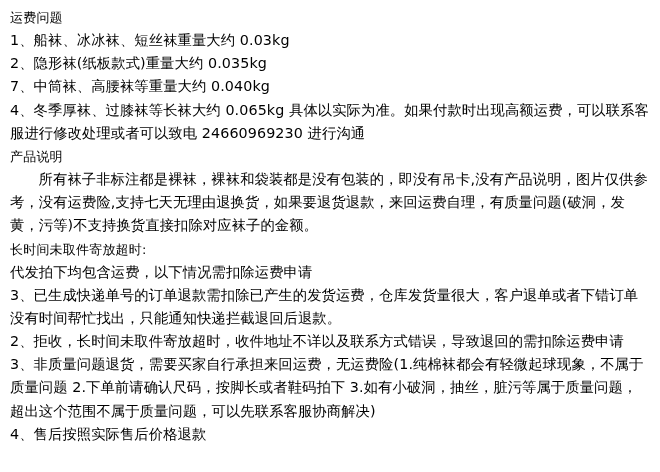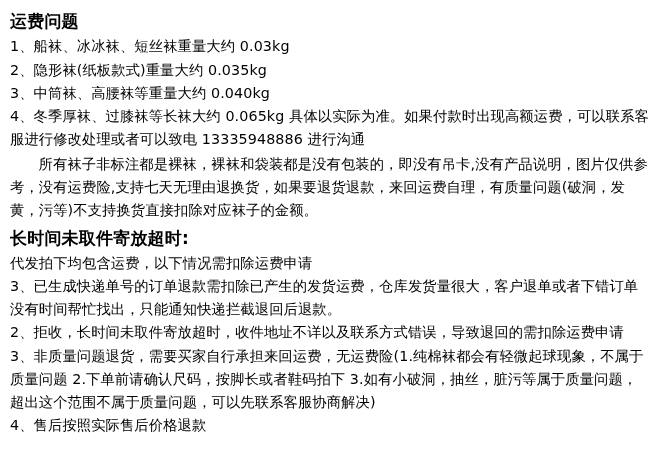--- a/index.html
+++ b/index.html
@@ -15,22 +15,22 @@
     color: #000000;
   }
   .page {
     width: 660px;
     height: 472px;
     box-sizing: border-box;
     padding: 8px 10px 0 10px;
     position: relative;
   }
   .heading {
-    font-size: 17px;
-    font-weight: bold;
+    font-size: 13px;
+    font-weight: normal;
     line-height: 1.55;
     margin: 0 0 1px 0;
     letter-spacing: 0.2px;
   }
   .line {
     font-size: 14.3px;
     line-height: 1.62;
     margin: 0;
     letter-spacing: 0.1px;
   }
@@ -44,27 +44,28 @@
 </style>
 </head>
 <body>
 
 <div class="page">
 
   <div class="section">
     <div class="heading">运费问题</div>
     <p class="line">1、船袜、冰冰袜、短丝袜重量大约 0.03kg</p>
     <p class="line">2、隐形袜(纸板款式)重量大约 0.035kg</p>
-    <p class="line">3、中筒袜、高腰袜等重量大约 0.040kg</p>
-    <p class="line">4、冬季厚袜、过膝袜等长袜大约 0.065kg 具体以实际为准。如果付款时出现高额运费，可以联系客服进行修改处理或者可以致电 13335948886 进行沟通</p>
+    <p class="line">7、中筒袜、高腰袜等重量大约 0.040kg</p>
+    <p class="line">4、冬季厚袜、过膝袜等长袜大约 0.065kg 具体以实际为准。如果付款时出现高额运费，可以联系客服进行修改处理或者可以致电 24660969230 进行沟通</p>
   </div>
 
   <div class="gap-sm"></div>
 
   <div class="section">
+    <div class="heading">产品说明</div>
     <p class="line indent">所有袜子非标注都是裸袜，裸袜和袋装都是没有包装的，即没有吊卡,没有产品说明，图片仅供参考，没有运费险,支持七天无理由退换货，如果要退货退款，来回运费自理，有质量问题(破洞，发黄，污等)不支持换货直接扣除对应袜子的金额。</p>
   </div>
 
   <div class="gap-sm"></div>
 
   <div class="section">
     <div class="heading">长时间未取件寄放超时:</div>
     <p class="line">代发拍下均包含运费，以下情况需扣除运费申请</p>
     <p class="line">3、已生成快递单号的订单退款需扣除已产生的发货运费，仓库发货量很大，客户退单或者下错订单没有时间帮忙找出，只能通知快递拦截退回后退款。</p>
     <p class="line">2、拒收，长时间未取件寄放超时，收件地址不详以及联系方式错误，导致退回的需扣除运费申请</p>

